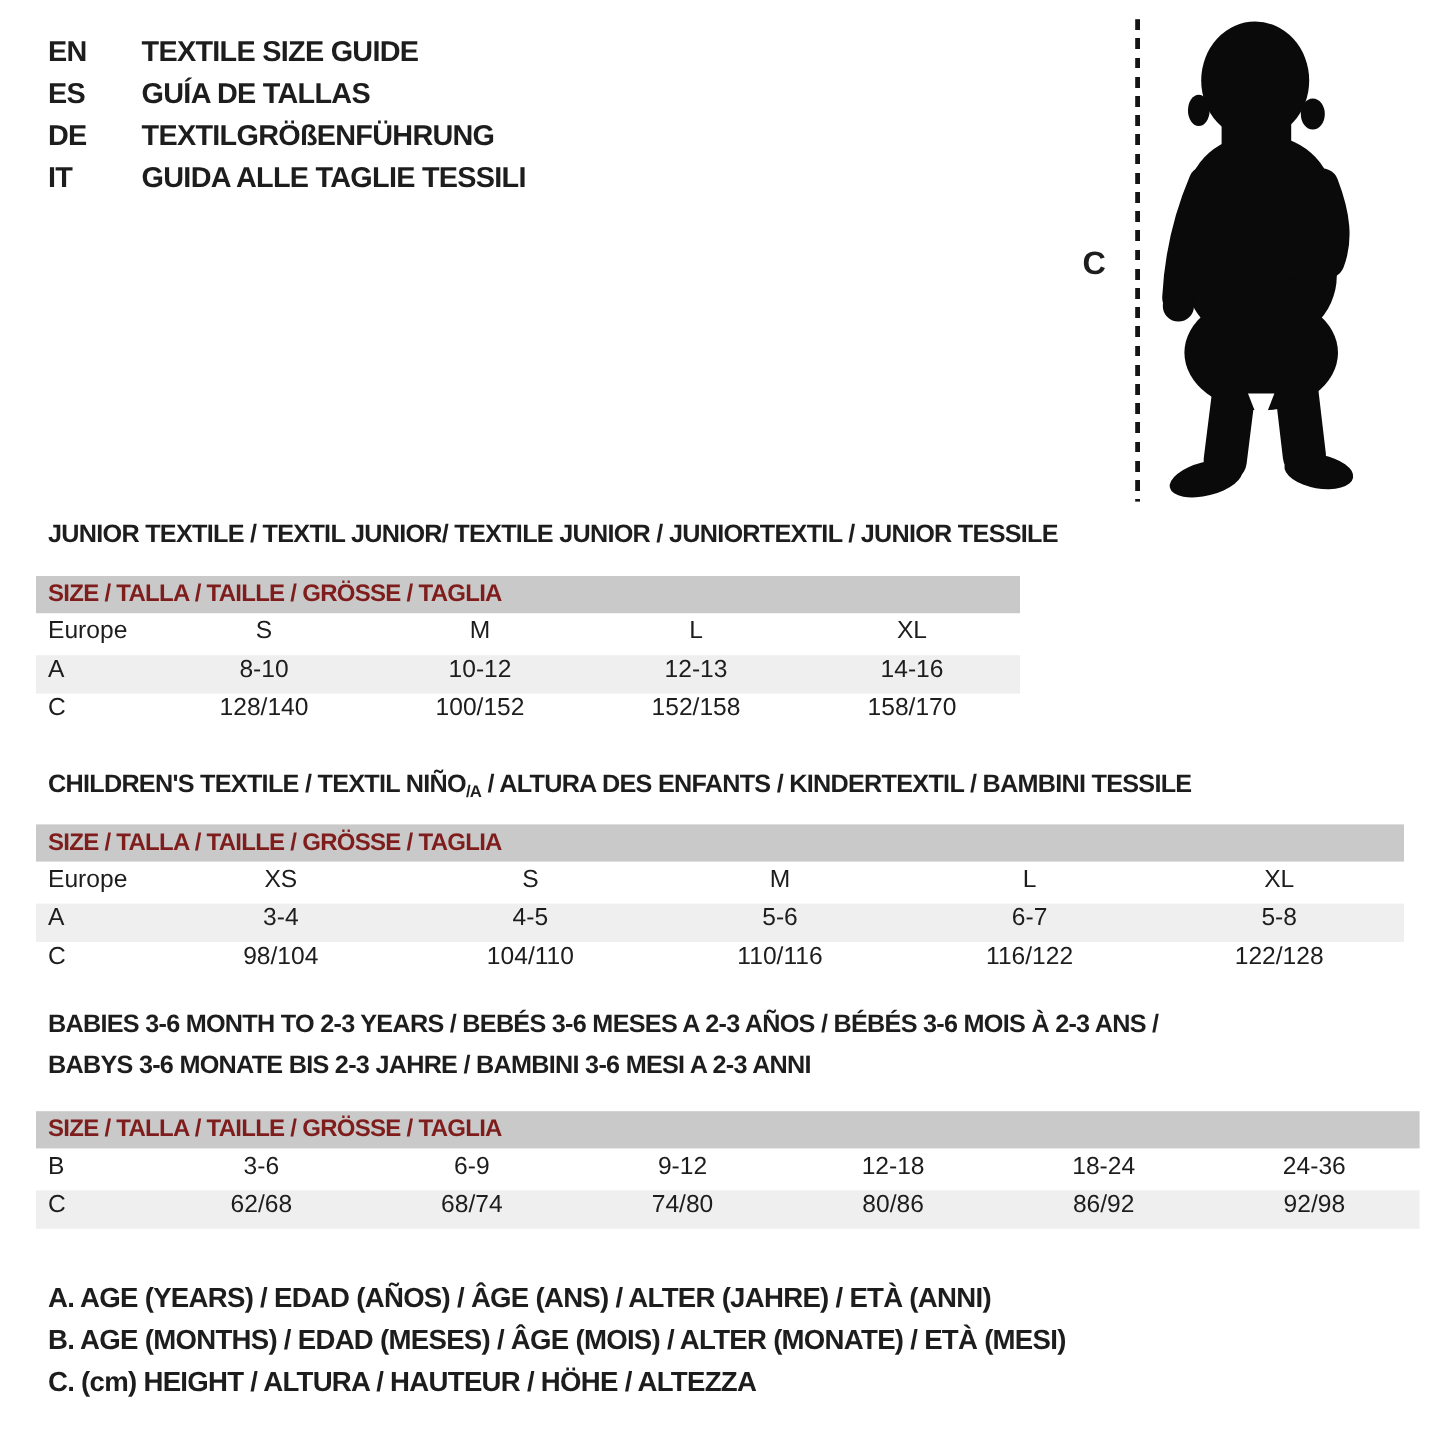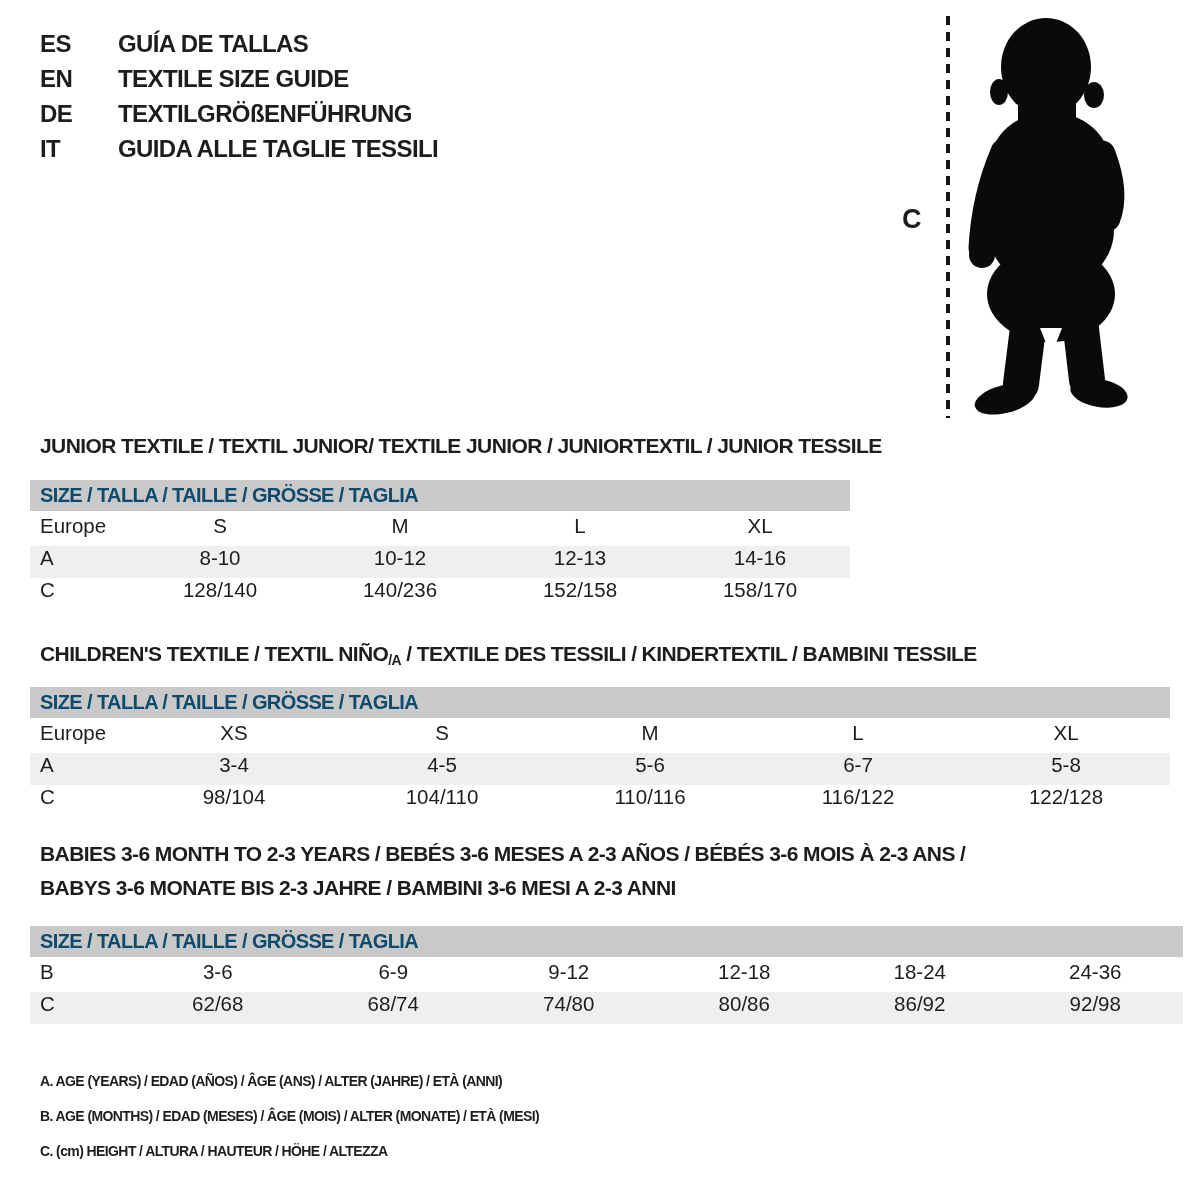--- a/index.html
+++ b/index.html
@@ -32,44 +32,44 @@
 
   
   .sec-title { position: absolute; left: 40px; font-weight: bold; font-size: 21px; white-space: nowrap; }
   .sec-title sub { font-size: 14px; vertical-align: -4px; font-weight: bold; }
 
   
   .size-table { position: absolute; left: 30px; }
   .bar {
     height: 31px; margin-bottom: 3px; background: #c9c9c9;
     display: flex; align-items: center; padding-left: 10px;
-    font-weight: bold; font-size: 20px; color: #0c4a6e; white-space: nowrap;
+    font-weight: bold; font-size: 20px; color: #7f1d1d; white-space: nowrap;
   }
   .trow { display: flex; height: 32px; align-items: flex-start; font-size: 20.5px; }
   .trow.stripe { background: #efefef; }
   .tlabel { width: 100px; padding-left: 10px; }
   .tcell { flex: 1; text-align: center; }
 
   
-  .legend { position: absolute; left: 40px; top: 1064px; font-weight: bold; font-size: 14px; }
+  .legend { position: absolute; left: 40px; top: 1064px; font-weight: bold; font-size: 23px; }
   .legend-line { line-height: 35px; white-space: nowrap; }
 </style>
 </head>
 <body>
 
 <div class="page">
 
   <div class="lang-block cond">
     <div class="lang-row">
+      <span class="lang-code">EN</span>
+      <span class="lang-label">TEXTILE SIZE GUIDE</span>
+    </div>
+    <div class="lang-row">
       <span class="lang-code">ES</span>
       <span class="lang-label">GUÍA DE TALLAS</span>
-    </div>
-    <div class="lang-row">
-      <span class="lang-code">EN</span>
-      <span class="lang-label">TEXTILE SIZE GUIDE</span>
     </div>
     <div class="lang-row">
       <span class="lang-code">DE</span>
       <span class="lang-label">TEXTILGRÖßENFÜHRUNG</span>
     </div>
     <div class="lang-row">
       <span class="lang-code">IT</span>
       <span class="lang-label">GUIDA ALLE TAGLIE TESSILI</span>
     </div>
   </div>
@@ -117,27 +117,27 @@
     <div class="trow stripe">
       <span class="tlabel">A</span>
       <span class="tcell">8-10</span>
       <span class="tcell">10-12</span>
       <span class="tcell">12-13</span>
       <span class="tcell">14-16</span>
     </div>
     <div class="trow">
       <span class="tlabel">C</span>
       <span class="tcell">128/140</span>
-      <span class="tcell">140/236</span>
+      <span class="tcell">100/152</span>
       <span class="tcell">152/158</span>
       <span class="tcell">158/170</span>
     </div>
   </div>
 
-  <div class="sec-title cond" style="top:642px"><span>CHILDREN'S TEXTILE / TEXTIL NIÑO</span><sub>/A</sub><span> / TEXTILE DES TESSILI / KINDERTEXTIL / BAMBINI TESSILE</span></div>
+  <div class="sec-title cond" style="top:642px"><span>CHILDREN'S TEXTILE / TEXTIL NIÑO</span><sub>/A</sub><span> / ALTURA DES ENFANTS / KINDERTEXTIL / BAMBINI TESSILE</span></div>
   <div class="size-table" style="top:687px; width:1140px">
     <div class="bar cond">SIZE / TALLA / TAILLE / GRÖSSE / TAGLIA</div>
     <div class="trow">
       <span class="tlabel">Europe</span>
       <span class="tcell">XS</span>
       <span class="tcell">S</span>
       <span class="tcell">M</span>
       <span class="tcell">L</span>
       <span class="tcell">XL</span>
     </div>

